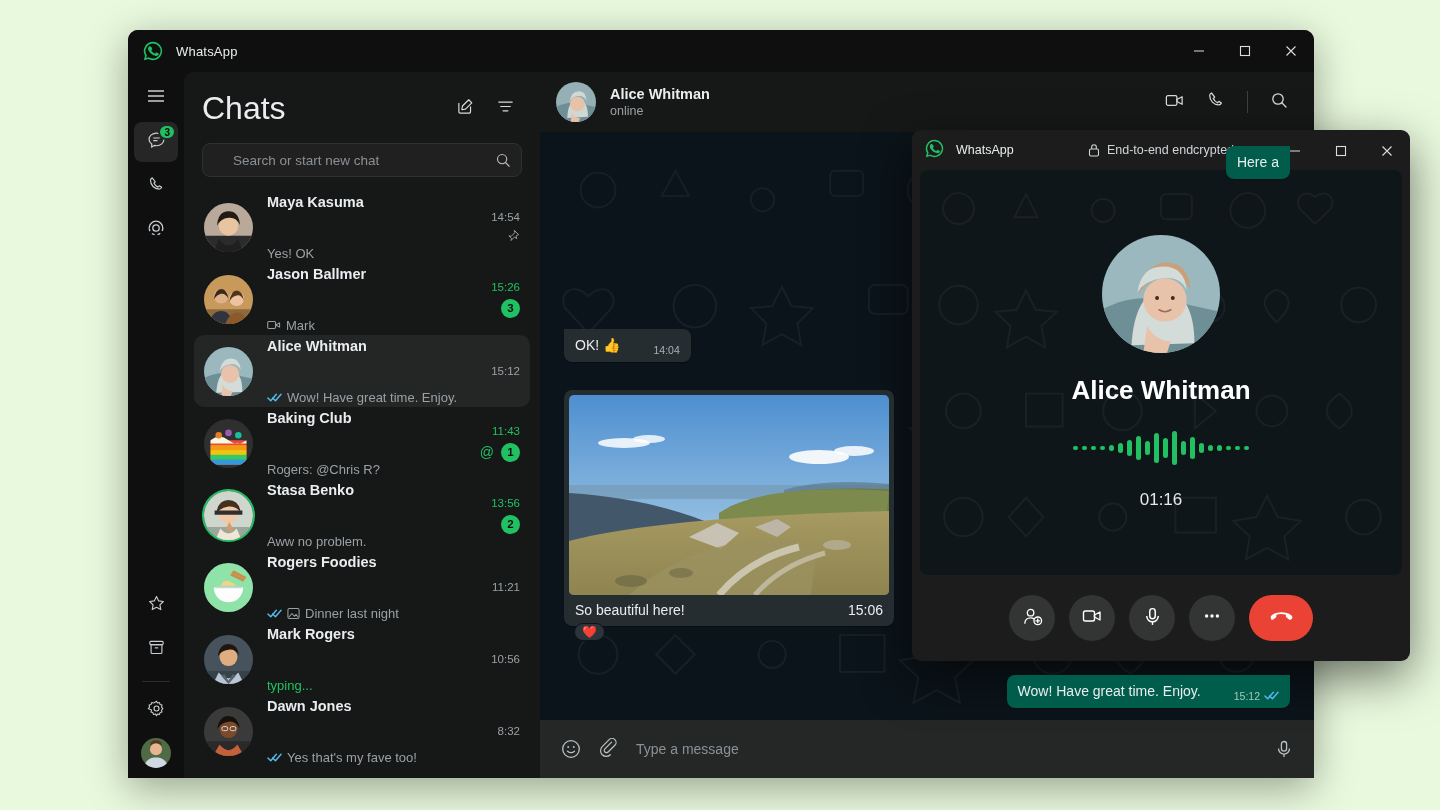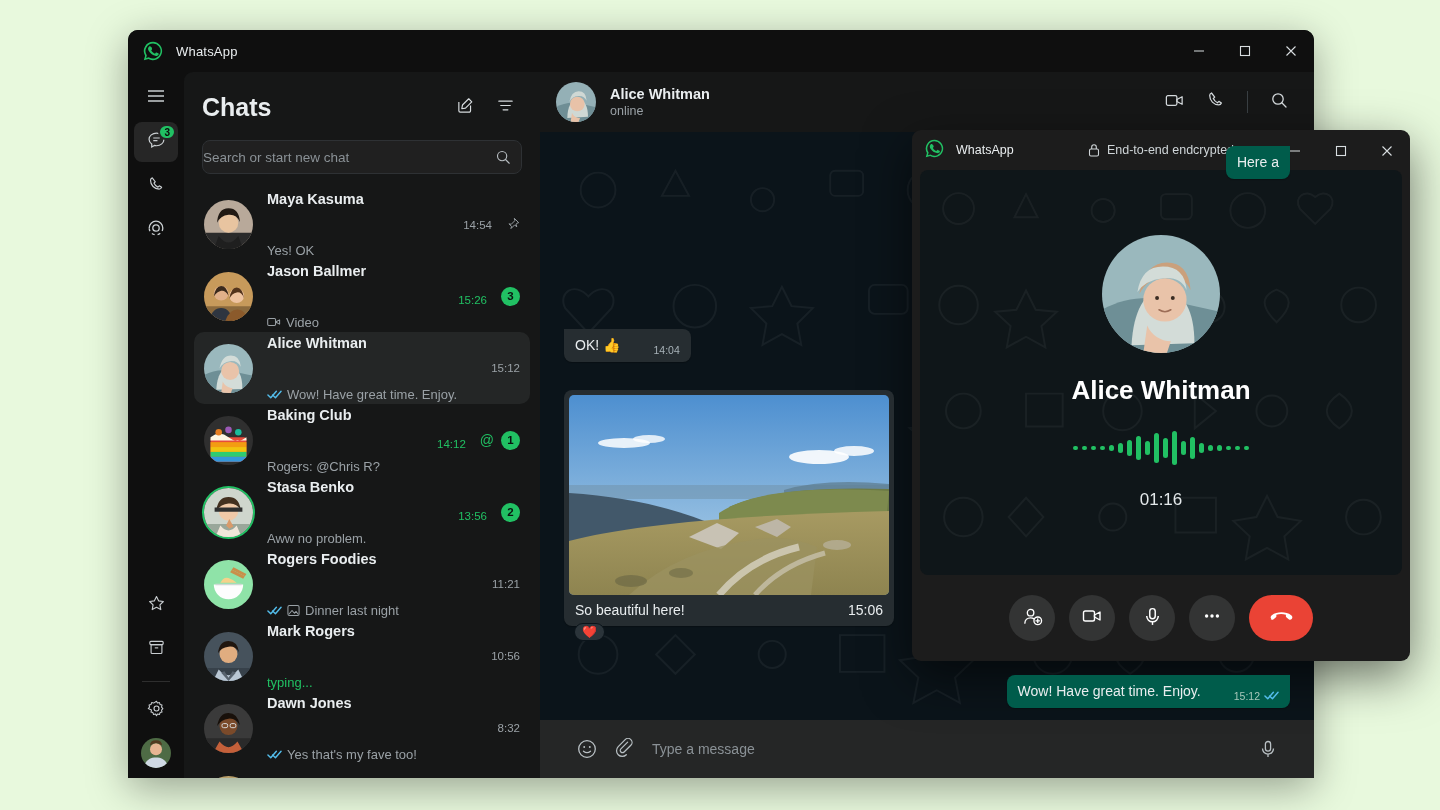--- a/index.html
+++ b/index.html
@@ -76,32 +76,32 @@
     width: 356px; flex: 0 0 356px;
     background: #161717;
     border-radius: 9px 0 0 0;
     display: flex; flex-direction: column;
     overflow: hidden;
   }
   #panel-head {
     padding: 18px 18px 6px 18px;
     display: flex; align-items: center; justify-content: space-between;
   }
-  #panel-title { color: #e9edef; font-size: 25px; font-weight: bold; }
+  #panel-title { color: #e9edef; font-size: 32px; font-weight: normal; }
   .head-icons { display: flex; gap: 6px; }
   .head-icon {
     width: 34px; height: 34px; border-radius: 8px; color: #d6dbde;
     display: flex; align-items: center; justify-content: center;
   }
 
   #search-wrap { padding: 10px 18px 10px 18px; }
   #search-box {
     height: 34px; background: #202020; border: 1px solid #2e3134;
     border-radius: 8px; display: flex; align-items: center;
-    padding: 0 10px 0 0;
+    padding: 0 10px 0 30px;
   }
   #search-input {
     flex: 1; background: transparent; border: none; outline: none;
     color: #e9edef; font-size: 13.5px; font-family: inherit;
   }
   #search-input::placeholder { color: #8a9196; }
 
   #chat-list { flex: 1; overflow: hidden; padding-top: 4px; }
   .chat-row {
     height: 72px; margin: 0 10px; padding: 0 10px;
@@ -118,22 +118,22 @@
     color: #e9edef; font-size: 14.5px; font-weight: bold;
     white-space: nowrap; overflow: hidden; text-overflow: ellipsis;
     margin-bottom: 3px;
   }
   .chat-prev {
     color: #9aa1a6; font-size: 13px; display: flex; align-items: center; gap: 5px;
     white-space: nowrap; overflow: hidden; margin-top: 36px;
   }
   .chat-prev.typing { color: #21c063; align-items: center; }
   .chat-right {
-    display: flex; flex-direction: row; align-items: flex-end;
-    justify-content: center; gap: 14px; margin-left: 8px;
+    display: flex; flex-direction: column; align-items: flex-end;
+    justify-content: center; gap: 6px; margin-left: 8px;
   }
   .chat-time { font-size: 11.5px; color: #9aa1a6; }
   .chat-time.unread { color: #21c063; }
   .badge {
     min-width: 19px; height: 19px; padding: 0 5px; border-radius: 10px;
     background: #21c063; color: #0b1210; font-size: 11.5px; font-weight: bold;
     display: flex; align-items: center; justify-content: center;
   }
   .badge-row { display: flex; align-items: center; gap: 7px; color: #21c063; }
   .ticks { color: #53bdeb; display: inline-flex; flex: 0 0 auto; }
@@ -188,21 +188,21 @@
     padding: 7px 6px 8px 6px; color: #e9edef; font-size: 14px; gap: 12px;
   }
   .reaction {
     position: absolute; left: 10px; bottom: -15px;
     background: #2b343a; border: 1px solid #0b141a; border-radius: 12px;
     padding: 2px 7px; font-size: 12px; line-height: 1;
   }
 
   #composer {
     height: 58px; flex: 0 0 58px; background: #252626;
-    display: flex; align-items: center; padding: 0 36px; gap: 16px;
+    display: flex; align-items: center; padding: 0 20px; gap: 16px;
   }
   .comp-icon { color: #b9c0c4; display: flex; align-items: center; }
   #msg-input {
     flex: 1; background: transparent; border: none; outline: none;
     color: #e9edef; font-size: 14px; font-family: inherit;
   }
   #msg-input::placeholder { color: #8a9196; }
 
   
   #call-window {
@@ -430,21 +430,21 @@
               </svg></div>
             <div class="chat-mid">
               <div class="chat-name">Jason Ballmer</div>
               <div class="chat-prev">
                 <span style="display: inline-flex;">
                   <svg width="14" height="12" viewBox="0 0 16 12">
                     <rect x=".8" y="2" width="9" height="8" rx="1.4" fill="none" stroke="currentColor" stroke-width="1.2"></rect>
                     <path d="M9.8 6l4.6-2.4v4.8z" fill="none" stroke="currentColor" stroke-width="1.2" stroke-linejoin="round"></path>
                   </svg>
                 </span>
-                <span>Video</span>
+                <span>Mark</span>
               </div>
             </div>
             <div class="chat-right">
               <div class="chat-time unread">15:26</div>
               <div class="badge-row">
                 <span class="badge">3</span>
               </div>
             </div>
           </div>
           <div class="chat-row selected">
@@ -485,21 +485,21 @@
                 <circle cx="30" cy="17" r="4" fill="#9b59b6"></circle>
                 <circle cx="42" cy="20" r="4" fill="#1abc9c"></circle>
               </svg></div>
             <div class="chat-mid">
               <div class="chat-name">Baking Club</div>
               <div class="chat-prev">
                 <span>Rogers: @Chris R?</span>
               </div>
             </div>
             <div class="chat-right">
-              <div class="chat-time unread">14:12</div>
+              <div class="chat-time unread">11:43</div>
               <div class="badge-row">
                 <span style="font-size: 14px; line-height: 1;">@</span>
                 <span class="badge">1</span>
               </div>
             </div>
           </div>
           <div class="chat-row">
             <div class="avatar ring"><svg viewBox="0 0 60 60" width="49" height="49">
                 <rect width="60" height="60" fill="#cfd6cd"></rect>
                 <path d="M0 44h60v16H0z" fill="#9aa79a"></path>

